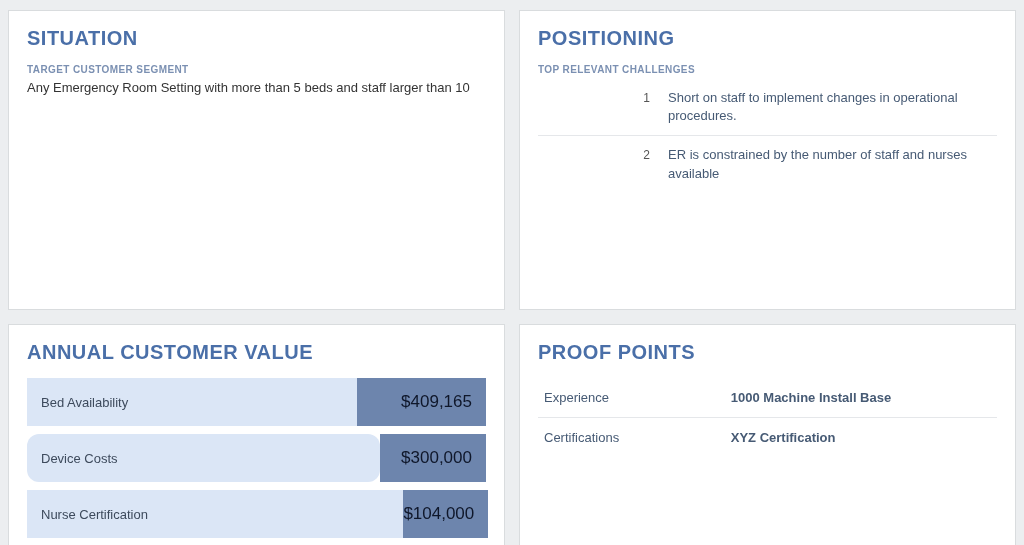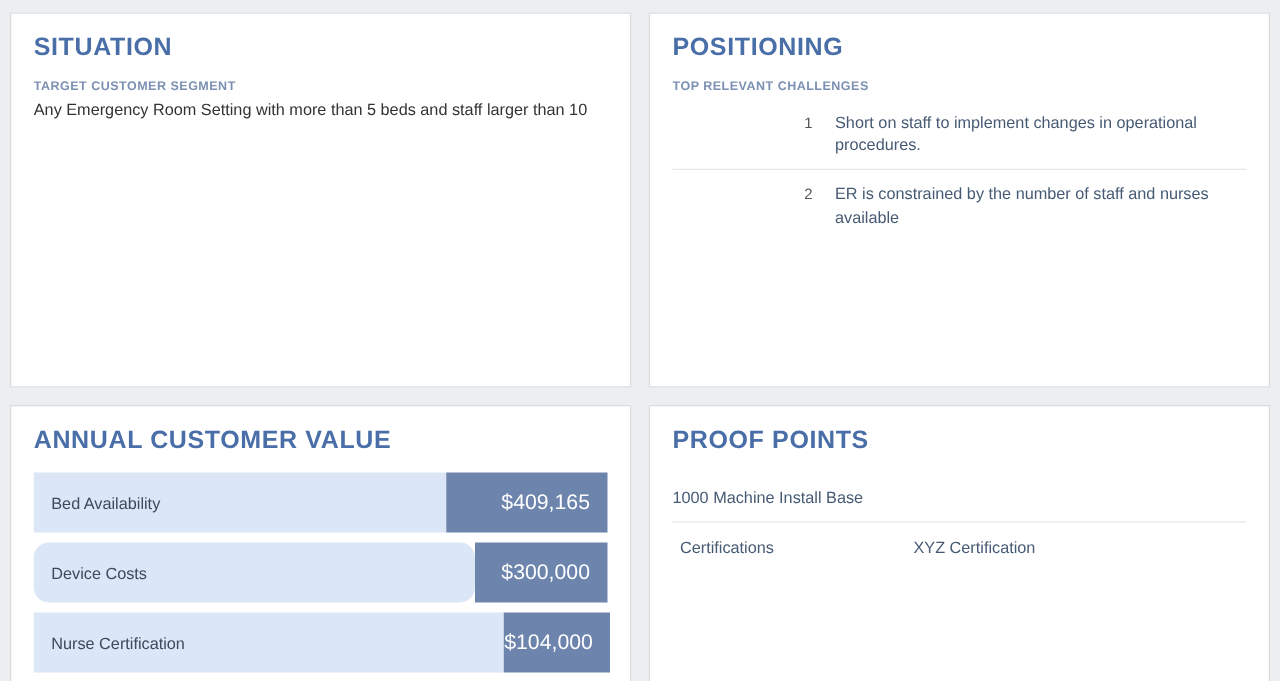--- a/index.html
+++ b/index.html
@@ -82,21 +82,21 @@
   .bar-label {
     background: #dbe6f6;
     color: #3d4a5c;
     font-size: 13px;
     display: flex;
     align-items: center;
     padding-left: 14px;
   }
   .bar-value {
     background: #6d85ad;
-    color: #ffffff;
+    color: #0f172a;
     font-size: 17px;
     display: flex;
     align-items: center;
     justify-content: flex-end;
     padding-right: 14px;
   }
   
   .proof-row {
     display: flex;
     padding: 12px 0;
@@ -106,20 +106,21 @@
   .proof-key {
     flex: 0 0 42%;
     color: #465a74;
     font-size: 13px;
     padding-left: 6px;
   }
   .proof-val {
     flex: 1;
     color: #465a74;
     font-size: 13px;
+    font-weight: bold;
   }
   .tall { height: 300px; }
   .acv-card { padding-bottom: 8px; }
 </style>
 </head>
 <body>
 
 <div class="row">
   <div class="card tall">
     <h2>SITUATION</h2>
@@ -159,20 +160,21 @@
           <div class="bar-label" style="flex: 0 0 82%;">Nurse Certification</div>
           <div class="bar-value" style="flex: 0 0 18%;">$104,000</div>
         </div>
       </div>
   </div>
 
   <div class="card">
     <h2>PROOF POINTS</h2>
     <div id="proof-list">
         <div class="proof-row">
+          <div class="proof-key">Experience</div>
           <div class="proof-val">1000 Machine Install Base</div>
         </div>
         <div class="proof-row">
           <div class="proof-key">Certifications</div>
           <div class="proof-val">XYZ Certification</div>
         </div>
       </div>
   </div>
 </div>
 

